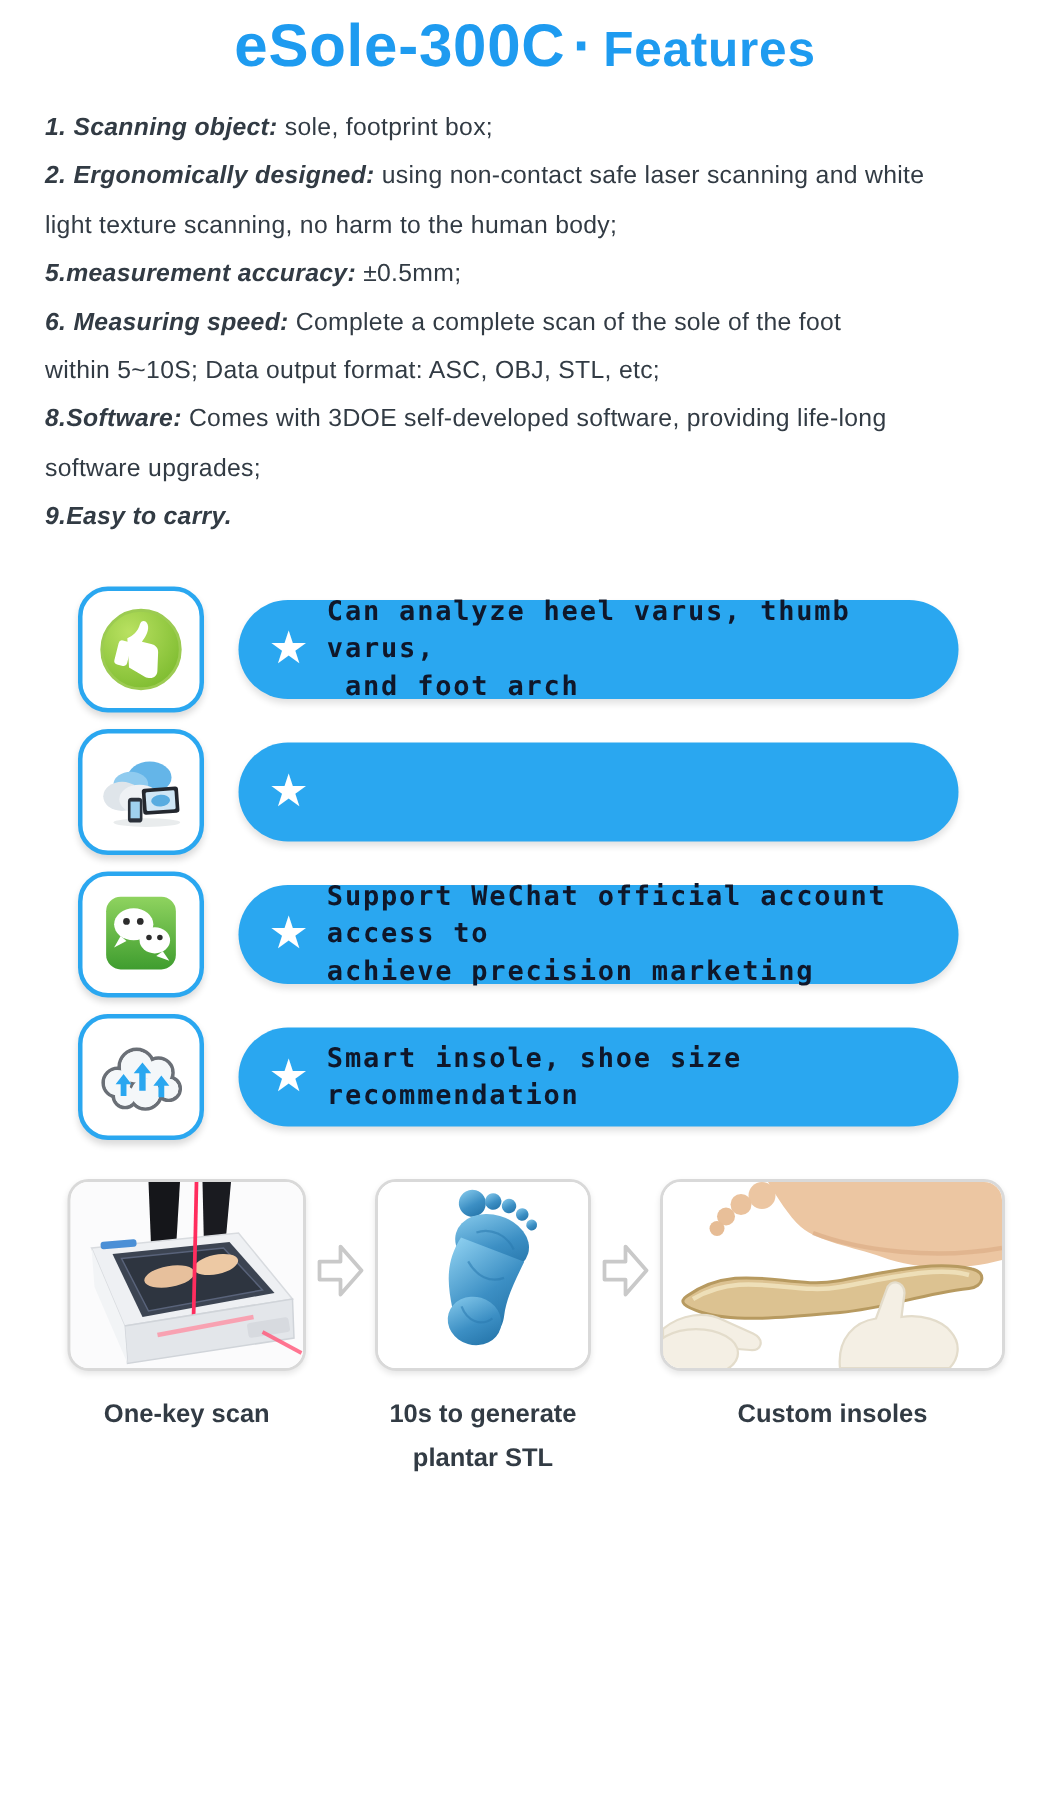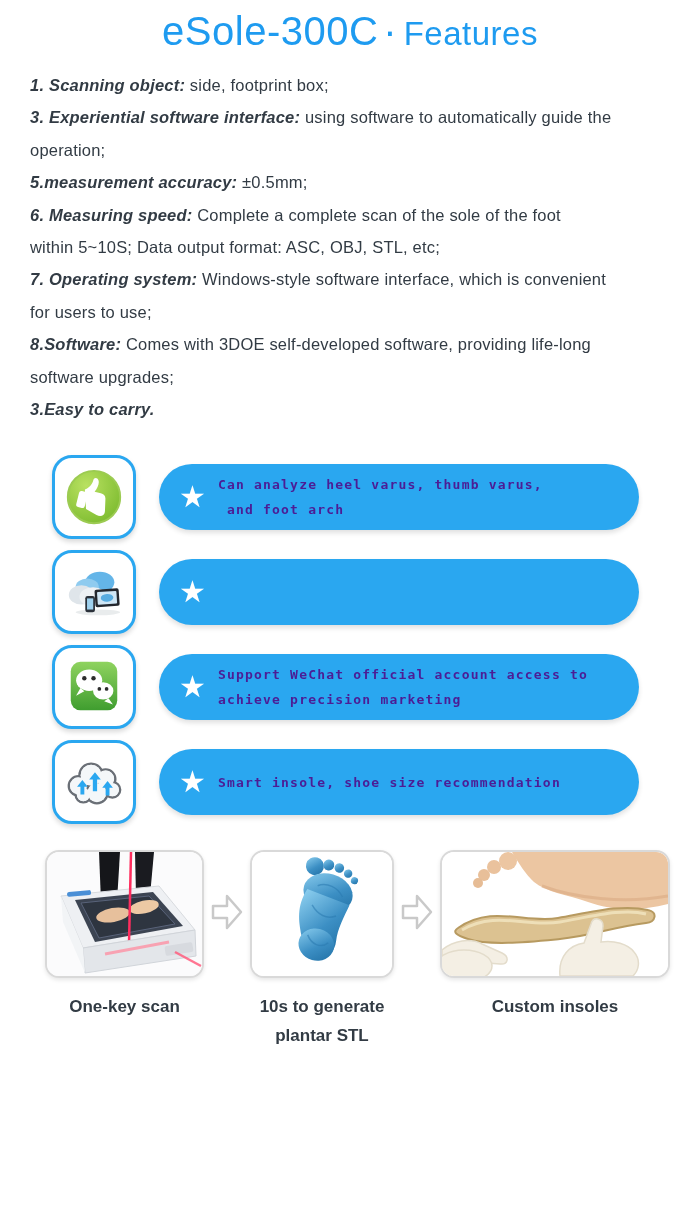--- a/index.html
+++ b/index.html
@@ -1,42 +1,42 @@
 <!DOCTYPE html>
 <html><head>
 <meta charset="utf-8">
 <style>
   * { margin:0; padding:0; box-sizing:border-box; }
   html,body { width:700px; height:1209px; background:#ffffff; overflow:hidden;
     font-family:"Liberation Sans", sans-serif; color:#323b44; }
 
   
-  .title { margin-top:8px; text-align:center; font-weight:normal; color:#1e9bf0; line-height:46px; }
+  .title { margin-top:8px; text-align:center; font-weight:bold; color:#1e9bf0; line-height:46px; }
   .title .product { font-size:40px; letter-spacing:0.5px; }
   .title .dot { font-size:40px; margin:0 7px 0 5px; }
   .title .suffix { font-size:33px; letter-spacing:0.5px; }
 
   
   .features { margin:6px 28px 0 30px; width:642px; }
   .features p { white-space:pre-wrap; font-size:16.5px; line-height:32.4px; letter-spacing:0.2px; }
   .features b { font-weight:bold;font-style:italic; }
 
   
   .banners { margin-top:30px; }
   .feat-row { display:flex; align-items:center; margin:0 0 11px 52px; height:84px; }
   .icon-tile { width:84px; height:84px; border:3px solid #2aa7f0; border-radius:20px;
     background:#fff; display:flex; align-items:center; justify-content:center;
     box-shadow:0 3px 5px rgba(0,0,0,0.15); flex:none; }
   .icon-tile svg { width:62px; height:62px; display:block; }
   .pill { margin-left:23px; width:480px; height:66px; border-radius:33px; background:#2aa7f0;
     display:flex; align-items:center; padding:0 14px 0 20px;
     box-shadow:0 3px 5px rgba(0,0,0,0.12); }
   .star { color:#ffffff; font-size:30px; line-height:1; margin-right:12px; flex:none; }
-  .pill-text { color:#4c1d95; font-family:"DejaVu Sans Mono", monospace; font-weight:bold;
-    font-size:13px; line-height:25px; letter-spacing:1.2px; white-space:pre-wrap; }
+  .pill-text { color:#0f172a; font-family:"DejaVu Sans Mono", monospace; font-weight:bold;
+    font-size:18px; line-height:25px; letter-spacing:1.2px; white-space:pre-wrap; }
 
   
   .flow { display:flex; align-items:center; margin:26px 0 0 45px; }
   .shot { border:2px solid #d9d9d9; border-radius:14px; overflow:hidden; background:#fff;
     box-shadow:0 2px 4px rgba(0,0,0,0.10); flex:none; font-size:0; }
   .shot svg { display:block; }
   .flow-arrow { margin:0 6px; flex:none; }
 
   .captions { display:flex; margin:14px 0 0 45px; }
   .cap { text-align:center; font-size:17px; font-weight:bold; line-height:29px; white-space:pre-wrap; }
@@ -47,31 +47,29 @@
   .cap-3 { width:230px; }
 </style>
 </head>
 <body>
 
 <div class="title">
   <span class="product">eSole-300C</span><span class="dot">·</span><span class="suffix">Features</span>
 </div>
 
 <div class="features">
-  <p><b>1. Scanning object:</b><span> side, footprint box;</span></p>
-  <p><b>3. Experiential software interface:</b><span> using software to automatically guide the
-operation;</span></p>
+  <p><b>1. Scanning object:</b><span> sole, footprint box;</span></p>
+  <p><b>2. Ergonomically designed:</b><span> using non-contact safe laser scanning and white
+light texture scanning, no harm to the human body;</span></p>
   <p><b>5.measurement accuracy:</b><span> ±0.5mm;</span></p>
   <p><b>6. Measuring speed:</b><span> Complete a complete scan of the sole of the foot
 within 5~10S; Data output format: ASC, OBJ, STL, etc;</span></p>
-  <p><b>7. Operating system:</b><span> Windows-style software interface, which is convenient
-for users to use;</span></p>
   <p><b>8.Software:</b><span> Comes with 3DOE self-developed software, providing life-long
 software upgrades;</span></p>
-  <p><b>3.Easy to carry.</b><span></span></p>
+  <p><b>9.Easy to carry.</b><span></span></p>
 </div>
 
 <div class="banners">
 
   <div class="feat-row">
     <div class="icon-tile">
       <svg viewBox="0 0 64 64">
         <defs>
           <radialGradient id="g-thumb" cx="35%" cy="28%" r="85%">
             <stop offset="0" stop-color="#b9e161"></stop>

